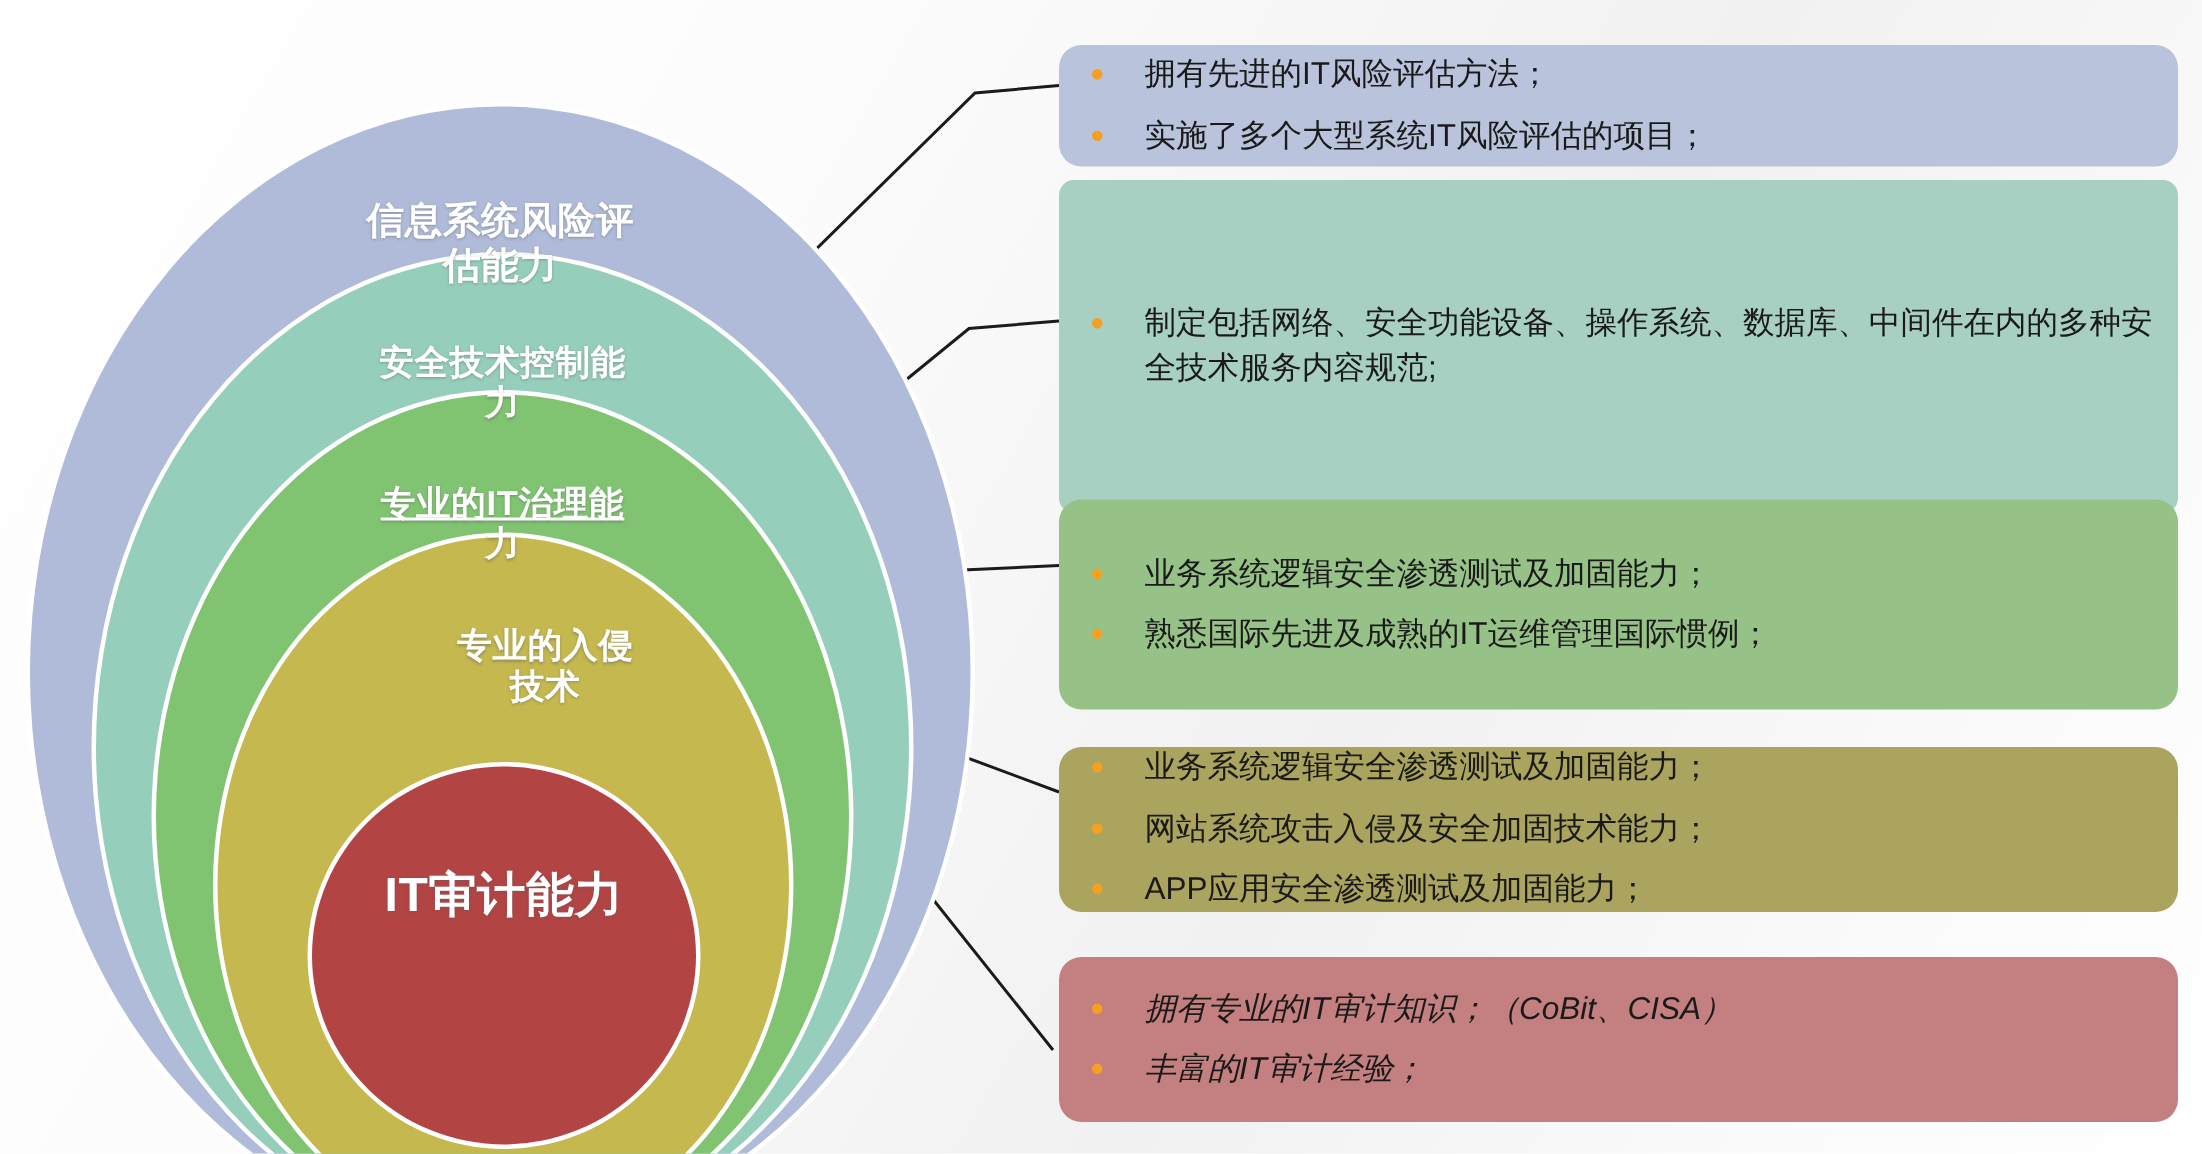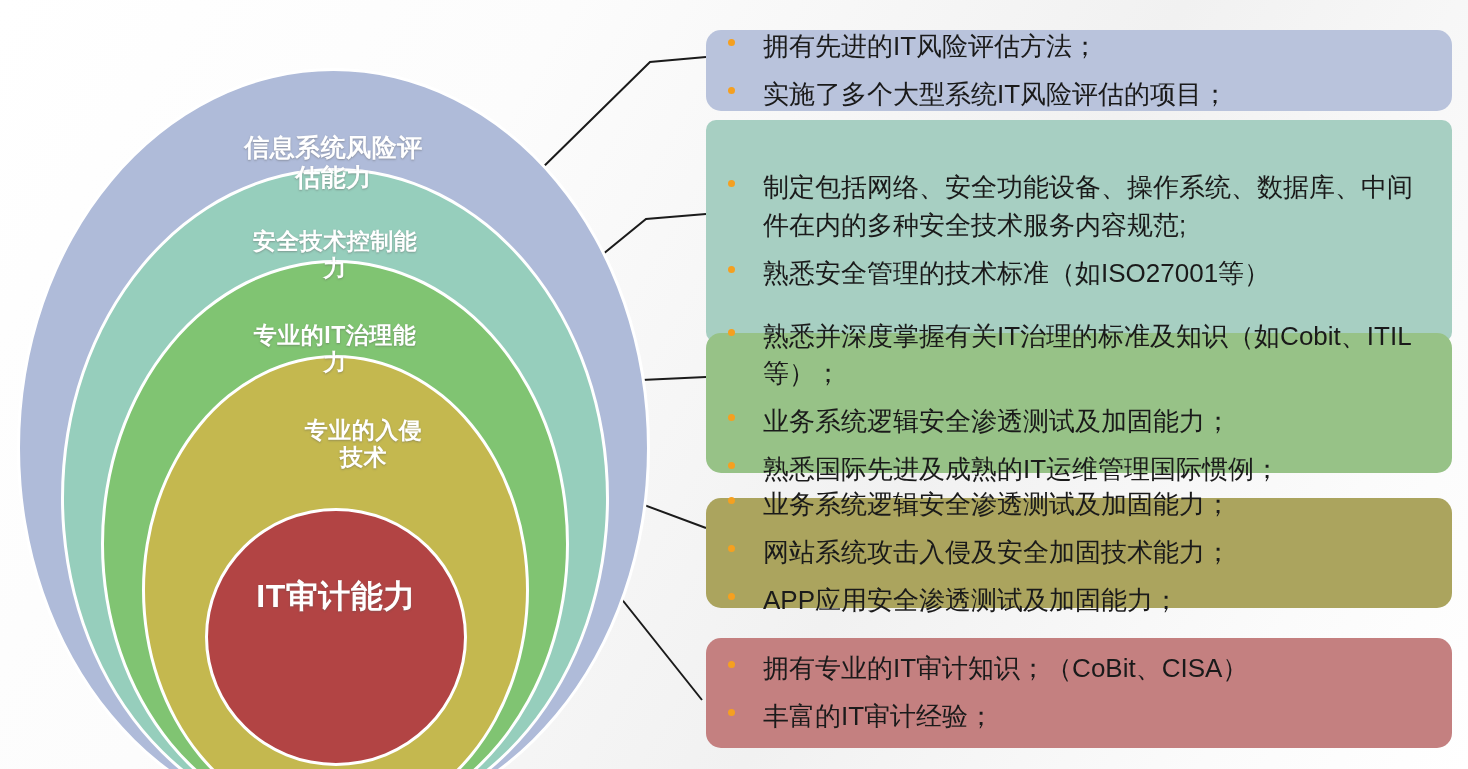--- a/index.html
+++ b/index.html
@@ -80,21 +80,21 @@
     width: 7px;
     height: 7px;
     border-radius: 50%;
     background: #F5A020;
     margin-top: 11px;
     margin-left: 10px;
     margin-right: 28px;
   }
   .bullet-text {
     flex: 1 1 auto;
-    font-size: 26px;
+    font-size: 21px;
     line-height: 1.45;
     color: #1a1a1a;
     font-family: "Liberation Sans", "DejaVu Sans", sans-serif;
   }
 </style>
 </head>
 <body>
 
 <div id="stage">
 
@@ -107,21 +107,21 @@
     </div>
 
     <div class="ring" style="left:61px; top:168px; width:548px; height:660px; background:#96CEBC; z-index:2;"></div>
     <div class="ring-label" style="top:228px; font-size:23px; z-index:12;">
       <div style="width:548px; margin-left:61px;">安全技术控制能</div>
       <div style="width:548px; margin-left:61px;">力</div>
     </div>
 
     <div class="ring" style="left:101px; top:260px; width:468px; height:568px; background:#80C472; z-index:3;"></div>
     <div class="ring-label" style="top:322px; font-size:23px; z-index:13;">
-      <div style="width:468px; margin-left:101px;">专业的IT治理能</div>
+      <div style="width:468px; margin-left:101px;text-decoration:underline;">专业的IT治理能</div>
       <div style="width:468px; margin-left:101px;">力</div>
     </div>
 
     <div class="ring" style="left:142px; top:355px; width:387px; height:470px; background:#C4B84F; z-index:4;"></div>
     <div class="ring-label" style="top:417px; font-size:23px; z-index:14;padding-left:28px;">
       <div style="width:387px; margin-left:142px;">专业的入侵</div>
       <div style="width:387px; margin-left:142px;">技术</div>
     </div>
 
     <div class="ring" style="left:205px; top:508px; width:262px; height:258px; background:#B24444; z-index:5;"></div>
@@ -148,31 +148,23 @@
       <span class="bullet-dot"></span>
       <span class="bullet-text">实施了多个大型系统IT风险评估的项目；</span>
     </div>
   </div>
 
   <div class="callout" style="top:120px; height:222px; background:#A7CFC2;border-radius:10px;">
     <div class="bullet-row">
       <span class="bullet-dot"></span>
       <span class="bullet-text">制定包括网络、安全功能设备、操作系统、数据库、中间件在内的多种安全技术服务内容规范;</span>
     </div>
-    <div class="bullet-row">
-      <span class="bullet-dot"></span>
-      <span class="bullet-text">熟悉安全管理的技术标准（如ISO27001等）</span>
-    </div>
   </div>
 
   <div class="callout" style="top:333px; height:140px; background:#97C287;">
-    <div class="bullet-row">
-      <span class="bullet-dot"></span>
-      <span class="bullet-text">熟悉并深度掌握有关IT治理的标准及知识（如Cobit、ITIL等）；</span>
-    </div>
     <div class="bullet-row">
       <span class="bullet-dot"></span>
       <span class="bullet-text">业务系统逻辑安全渗透测试及加固能力；</span>
     </div>
     <div class="bullet-row">
       <span class="bullet-dot"></span>
       <span class="bullet-text">熟悉国际先进及成熟的IT运维管理国际惯例；</span>
     </div>
   </div>
 
@@ -184,21 +176,21 @@
     <div class="bullet-row">
       <span class="bullet-dot"></span>
       <span class="bullet-text">网站系统攻击入侵及安全加固技术能力；</span>
     </div>
     <div class="bullet-row">
       <span class="bullet-dot"></span>
       <span class="bullet-text">APP应用安全渗透测试及加固能力；</span>
     </div>
   </div>
 
-  <div class="callout" style="top:638px; height:110px; background:#C48080;">
+  <div class="callout" style="top:638px; height:110px; background:#C48080;font-style:italic;">
     <div class="bullet-row">
       <span class="bullet-dot"></span>
       <span class="bullet-text">拥有专业的IT审计知识；（CoBit、CISA）</span>
     </div>
     <div class="bullet-row">
       <span class="bullet-dot"></span>
       <span class="bullet-text">丰富的IT审计经验；</span>
     </div>
   </div>
 

